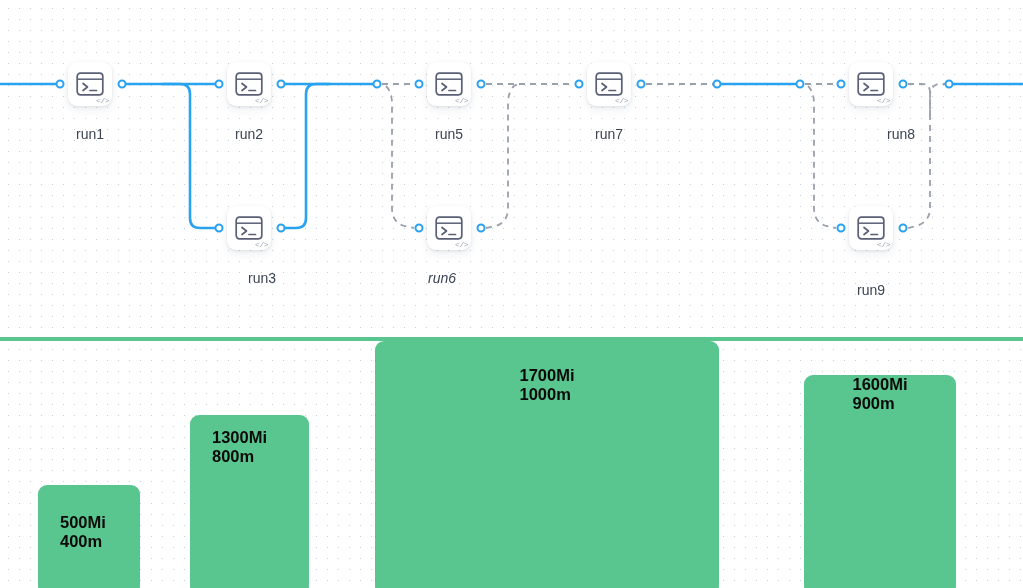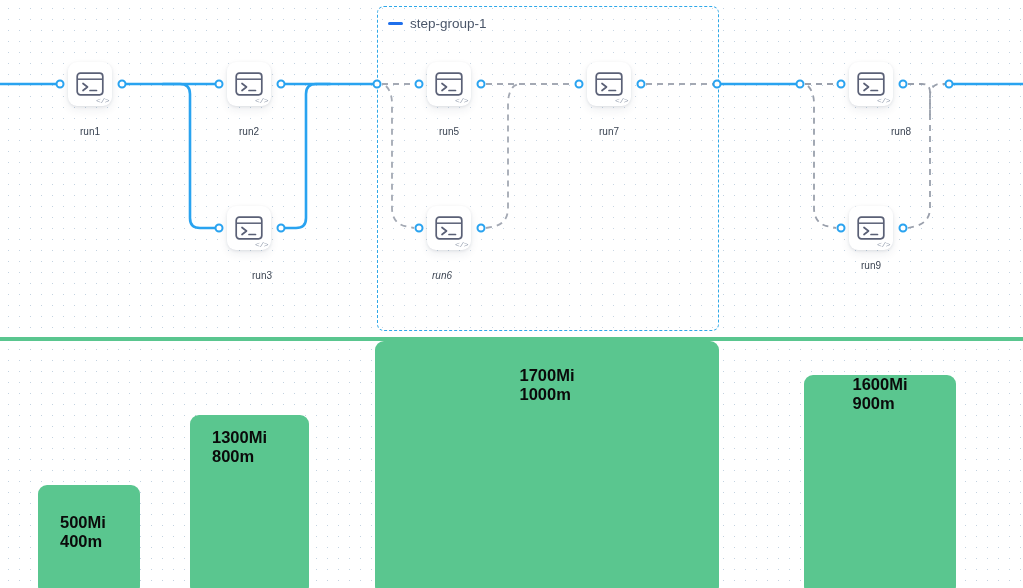--- a/index.html
+++ b/index.html
@@ -51,21 +51,21 @@
   .node .term{display:block;}
   .node .codebadge{
     position:absolute;right:3px;bottom:1px;
     font-size:8px;line-height:8px;color:#9aa3b2;
     font-family:"Liberation Mono","DejaVu Sans Mono",monospace;
     letter-spacing:-0.5px;
   }
   .node-label{
     position:absolute;
     text-align:center;
-    font-size:10px;
+    font-size:14px;
     color:#3c4553;
     white-space:nowrap;
     transform:translateX(-50%);
   }
 
   
   .port{
     position:absolute;
     width:9px;height:9px;border-radius:50%;
     background:#ffffff;
@@ -119,26 +119,20 @@
       <path d="M486,228 L496,226 Q508,222 508,208 L508,104 Q508,92 514,86 L518,84"></path>
       <path d="M646,84 L713,84"></path>
 
       <path d="M805,84 L836,84"></path>
       <path d="M808,86 Q814,92 814,104 L814,208 Q814,222 826,226 L836,228"></path>
       <path d="M908,84 L922,84 Q930,84 930,92 L930,120"></path>
       <path d="M908,228 L916,226 Q930,222 930,208 L930,96 Q930,86 938,84 L945,84"></path>
     </g>
   </svg>
 
-  <div class="group-box" style="left:377px;top:6px;width:342px;height:325px;">
-    <div class="group-label">
-      <span class="group-dash"></span>
-      <span>step-group-1</span>
-    </div>
-  </div>
 
 
   <div class="node" style="left:68px;top:62px;">
     <svg class="term" width="28" height="24" viewBox="0 0 28 24">
       <rect x="1.2" y="1.2" width="25.6" height="21.6" rx="3.2" fill="none" stroke="#5a6076" stroke-width="1.7"></rect>
       <line x1="1.2" y1="7.2" x2="26.8" y2="7.2" stroke="#5a6076" stroke-width="1.5"></line>
       <polyline points="7,11.5 11.5,15 7,18.5" fill="none" stroke="#5a6076" stroke-width="1.7" stroke-linecap="round" stroke-linejoin="round"></polyline>
       <line x1="14" y1="18.5" x2="20.5" y2="18.5" stroke="#5a6076" stroke-width="1.7" stroke-linecap="round"></line>
     </svg>
     <span class="codebadge">&lt;/&gt;</span>
@@ -213,21 +207,21 @@
 
   <div class="node" style="left:849px;top:206px;">
     <svg class="term" width="28" height="24" viewBox="0 0 28 24">
       <rect x="1.2" y="1.2" width="25.6" height="21.6" rx="3.2" fill="none" stroke="#5a6076" stroke-width="1.7"></rect>
       <line x1="1.2" y1="7.2" x2="26.8" y2="7.2" stroke="#5a6076" stroke-width="1.5"></line>
       <polyline points="7,11.5 11.5,15 7,18.5" fill="none" stroke="#5a6076" stroke-width="1.7" stroke-linecap="round" stroke-linejoin="round"></polyline>
       <line x1="14" y1="18.5" x2="20.5" y2="18.5" stroke="#5a6076" stroke-width="1.7" stroke-linecap="round"></line>
     </svg>
     <span class="codebadge">&lt;/&gt;</span>
   </div>
-  <div class="node-label" style="left:871px;top:260px;">run9</div>
+  <div class="node-label" style="left:871px;top:282px;">run9</div>
 
   <div class="port" style="left:60px;top:84px;"></div>
   <div class="port" style="left:122px;top:84px;"></div>
   <div class="port" style="left:219px;top:84px;"></div>
   <div class="port" style="left:281px;top:84px;"></div>
   <div class="port" style="left:219px;top:228px;"></div>
   <div class="port" style="left:281px;top:228px;"></div>
   <div class="port" style="left:377px;top:84px;"></div>
   <div class="port" style="left:419px;top:84px;"></div>
   <div class="port" style="left:481px;top:84px;"></div>

